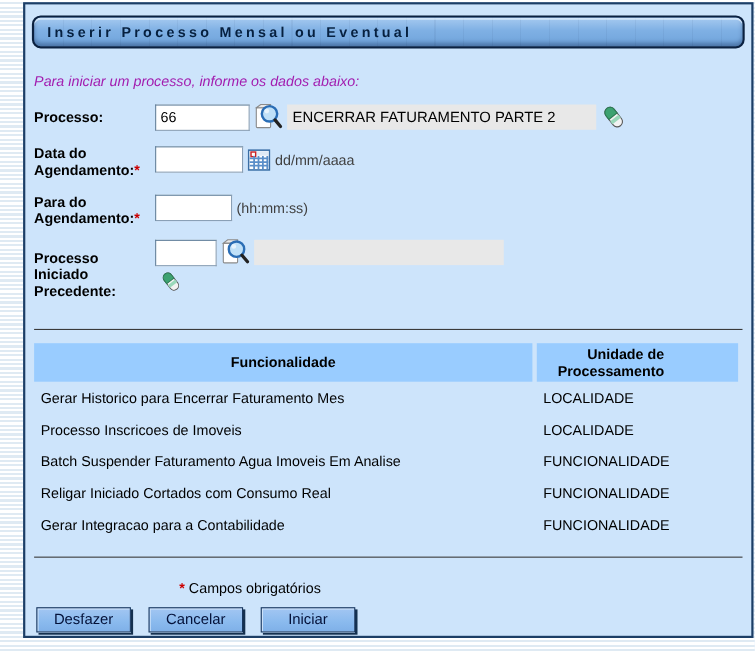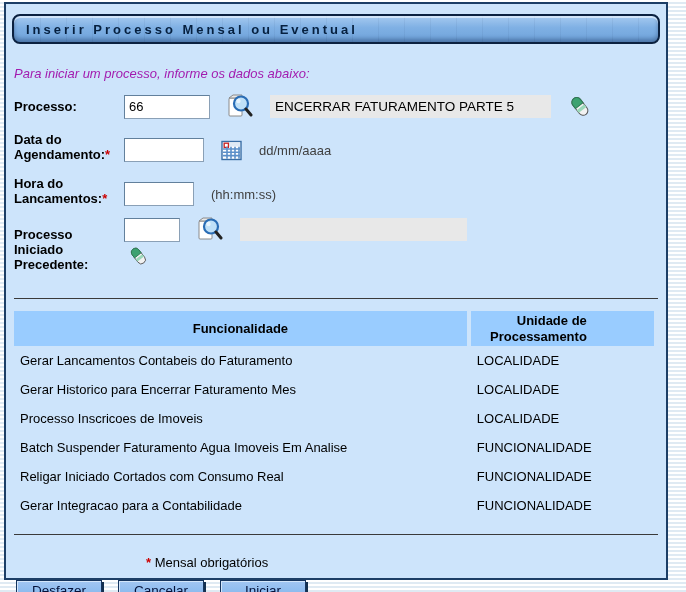--- a/index.html
+++ b/index.html
@@ -2,40 +2,40 @@
 <html><head>
 <meta charset="utf-8">
 <style>
   html,body{margin:0;padding:0;}
   body{
     width:686px;height:592px;overflow:hidden;position:relative;
     font-family:"Liberation Sans",sans-serif;
     background:repeating-linear-gradient(180deg,#ffffff 0 2px,#dfeaf3 2px 4px);
   }
   .panel{
-    position:absolute;left:4px;top:2px;width:664px;height:578px;
+    position:absolute;left:21px;top:2px;width:664px;height:578px;
     box-sizing:border-box;background:#cde4fb;border:2px solid #1c3e66;
   }
   .titlebar{
     margin:10px 6px 0 6px;height:26px;border:2px solid #0b2140;border-radius:8px;
     background:
       repeating-linear-gradient(90deg,rgba(20,40,80,0.06) 0 1px,transparent 1px 26px),
       linear-gradient(180deg,#a6caf0 0%,#7fb0e4 45%,#6fa3da 100%);
     background-color:#7fb0e4;
     box-shadow:inset 0 2px 0 rgba(230,242,255,0.7), inset 0 -3px 4px rgba(10,30,70,0.35);
     display:flex;align-items:center;padding-left:12px;
     color:#06203f;font-size:13px;font-weight:bold;letter-spacing:3px;
     white-space:nowrap;overflow:hidden;
   }
   .content{padding:0 4px;}
   .intro{margin:22px 0 0 4px;font-size:13px;color:#a21caf;font-style:italic;}
-  .form-row{display:flex;align-items:flex-end;padding-left:4px;}
+  .form-row{display:flex;align-items:center;padding-left:4px;}
   .flabel{width:110px;flex-shrink:0;font-size:13px;font-weight:bold;color:#000;line-height:15px;padding-top:4px;}
   .req{color:#cc0000;font-weight:bold;}
-  .fcontrols{display:flex;align-items:center;gap:17px;}
+  .fcontrols{display:flex;align-items:center;gap:4px;}
   .fcol{display:flex;flex-direction:column;align-items:flex-start;gap:1px;}
   .txt{
     box-sizing:border-box;height:24px;background:#ffffff;
     border:1px solid #8aa0b6;border-top-color:#62809c;border-left-color:#62809c;
     font-family:"Liberation Sans",sans-serif;font-size:13px;color:#000;padding:0 4px;
   }
   .w85{width:86px;} .w80{width:80px;} .w70{width:70px;} .w56{width:56px;}
   .readonly{
     box-sizing:border-box;height:23px;line-height:23px;background:#e8e8e8;
     font-size:13.5px;color:#000;padding:0 5px;white-space:nowrap;overflow:hidden;
@@ -84,21 +84,21 @@
         <input class="txt w85" value="66" style="">
         <span class="icon">
           <svg width="26" height="27" viewBox="0 0 26 27">
             <rect x="2" y="5" width="13" height="18" rx="1" fill="#ffffff" stroke="#8a8a8a"></rect>
             <path d="M2 5 L6 2 L15 2 L15 5 Z" fill="#e9e9e9" stroke="#8a8a8a"></path>
             <circle cx="14" cy="10.5" r="7" fill="#bfe0f8" stroke="#2a6db5" stroke-width="2.2"></circle>
             <circle cx="11.5" cy="8" r="2.2" fill="#eaf5fd" opacity="0.9"></circle>
             <line x1="19" y1="16" x2="24" y2="22" stroke="#222222" stroke-width="3" stroke-linecap="round"></line>
           </svg>
         </span>
-        <div class="readonly ro-wide">ENCERRAR FATURAMENTO PARTE 5</div>
+        <div class="readonly ro-wide">ENCERRAR FATURAMENTO PARTE 2</div>
         <span class="icon">
           <svg width="24" height="26" viewBox="0 0 24 26">
             <g transform="rotate(-38 12 13)">
               <rect x="7.5" y="2.5" width="9.5" height="20" rx="4.7" fill="#f2f2f2" stroke="#555555"></rect>
               <path d="M7.5 7.2 a4.7 4.7 0 0 1 9.5 0 v4.3 h-9.5 Z" fill="#3da271" stroke="#2d7a54"></path>
               <rect x="7.5" y="13.5" width="9.5" height="3.4" fill="#9ad8ba"></rect>
             </g>
           </svg>
         </span>
       </div>
@@ -117,21 +117,21 @@
             <rect x="3.2" y="3.2" width="4.2" height="4.2" fill="#ffffff" stroke="#cc2222" stroke-width="1.3"></rect>
             <path d="M2 9 h17 M2 12.3 h17 M2 15.6 h17 M6 6.8 v12 M10 6.8 v12 M14 6.8 v12 M18 6.8 v12" stroke="#5b8fc9" stroke-width="1.6" fill="none"></path>
           </svg>
         </span>
         <span class="hint">dd/mm/aaaa</span>
       </div>
     </div>
 
     <div class="form-row" style="margin-top:10px;">
       <span class="flabel">
-        <span>Hora do Lancamentos:</span><span class="req">*</span>
+        <span>Para do Agendamento:</span><span class="req">*</span>
       </span>
       <div class="fcontrols">
         <input class="txt w70" value="" style="">
         <span class="hint">(hh:mm:ss)</span>
       </div>
     </div>
 
     <div class="form-row" style="margin-top:10px;">
       <span class="flabel" style="padding-top:10px;">
         <span>Processo Iniciado Precedente:</span>
@@ -170,24 +170,20 @@
       <thead>
         <tr>
           <th class="c1">Funcionalidade</th>
           <th class="c2">
               <div class="narrow">Unidade de Processamento</div>
             </th>
         </tr>
       </thead>
       <tbody>
         <tr>
-          <td>Gerar Lancamentos Contabeis do Faturamento</td>
-          <td>LOCALIDADE</td>
-        </tr>
-        <tr>
           <td>Gerar Historico para Encerrar Faturamento Mes</td>
           <td>LOCALIDADE</td>
         </tr>
         <tr>
           <td>Processo Inscricoes de Imoveis</td>
           <td>LOCALIDADE</td>
         </tr>
         <tr>
           <td>Batch Suspender Faturamento Agua Imoveis Em Analise</td>
           <td>FUNCIONALIDADE</td>
@@ -200,21 +196,21 @@
           <td>Gerar Integracao para a Contabilidade</td>
           <td>FUNCIONALIDADE</td>
         </tr>
       </tbody>
     </table>
 
     <hr class="sep" style="margin-top:14px;">
 
     <div class="note">
       <span class="req">*</span>
-      <span>Mensal obrigatórios</span>
+      <span>Campos obrigatórios</span>
     </div>
 
     <div class="btnrow">
       <button class="btn">Desfazer</button>
       <button class="btn">Cancelar</button>
       <button class="btn btn-right">Iniciar</button>
     </div>
 
   </div>
 </div>

